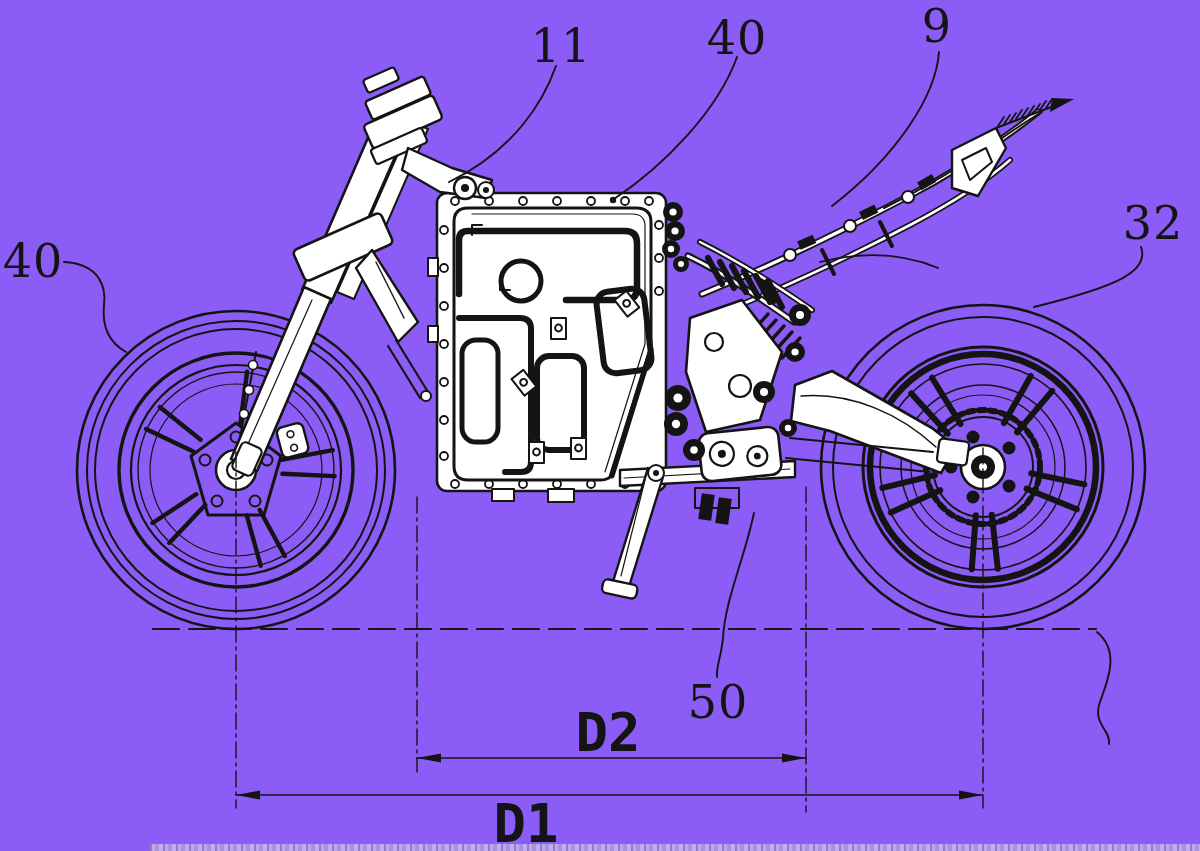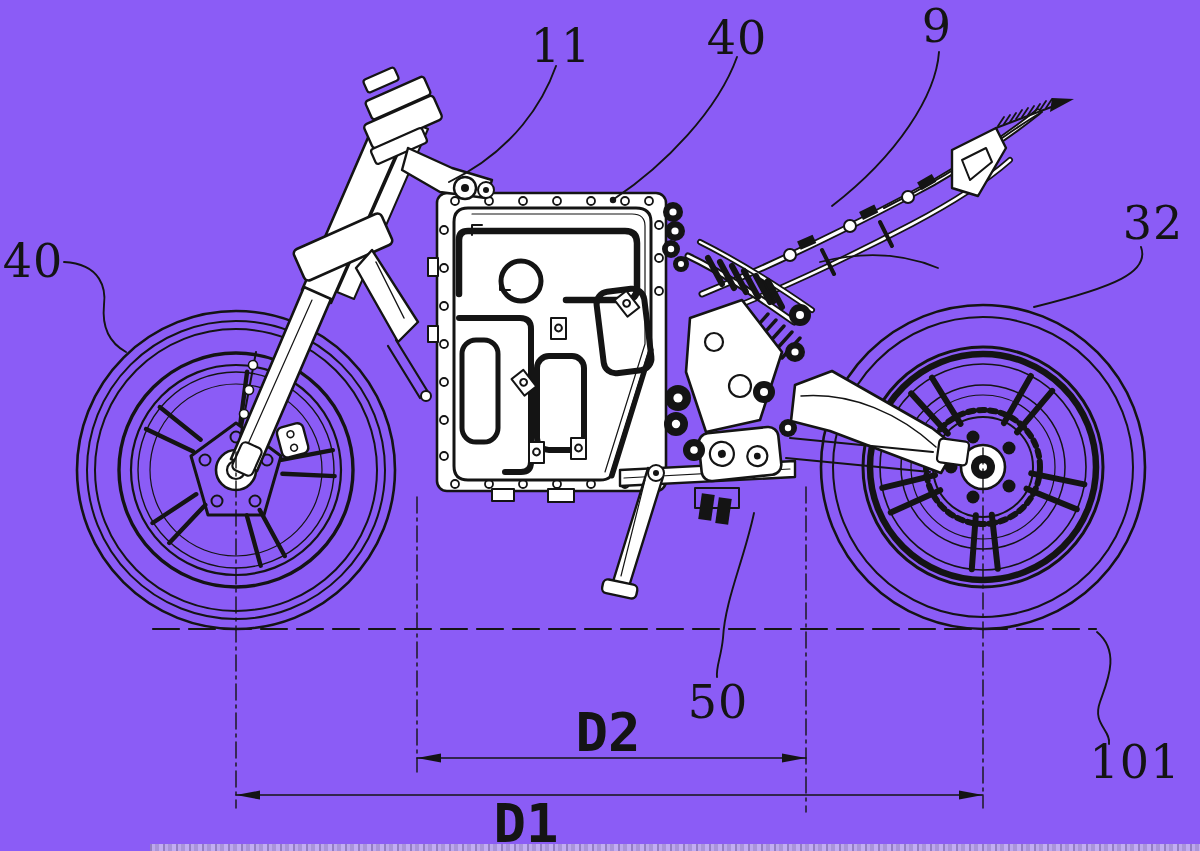--- a/index.html
+++ b/index.html
@@ -385,19 +385,18 @@
     <path d="M1097,632 C1121,652 1107,682 1100,702 C1092,724 1111,730 1109,744"></path>
   </g>
 </svg>
 
   <div class="ref" style="left: 561px; top: 46px;">11</div>
   <div class="ref" style="left: 737px; top: 38px;">40</div>
   <div class="ref" style="left: 937px; top: 26px;">9</div>
   <div class="ref" style="left: 33px; top: 261px;">40</div>
   <div class="ref" style="left: 1153px; top: 223px;">32</div>
   <div class="ref" style="left: 718px; top: 702px; text-align: right;">50</div>
-  <div class="ref" style="left: 1135px; top: 762px;">101</div>
 
   <div class="ref dim" style="left: 608px; top: 733px;">D2</div>
   <div class="ref dim" style="left: 526px; top: 824px;">D1</div>
 
   <div id="noise-strip"></div>
 </div>
 
 </body></html>

